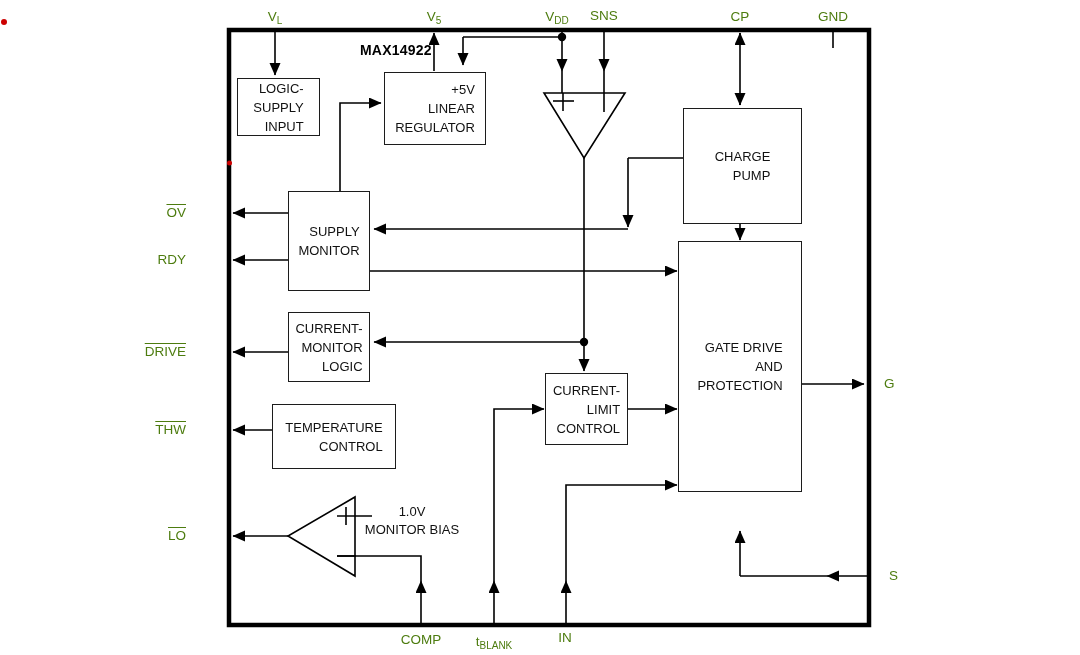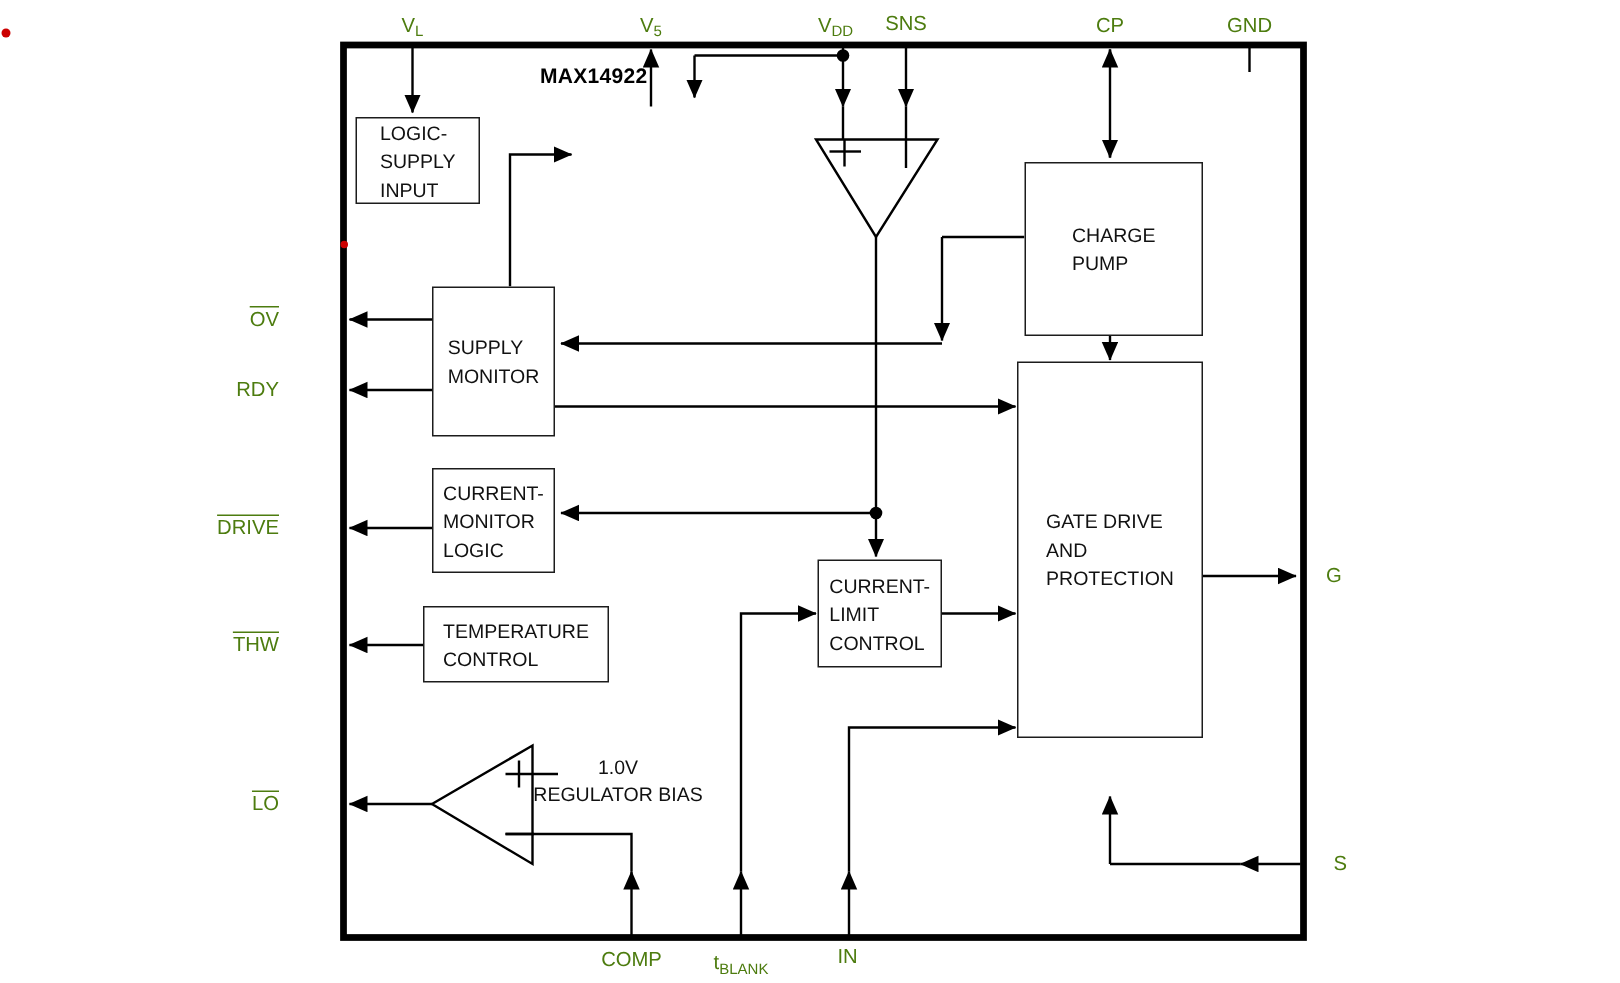--- a/index.html
+++ b/index.html
@@ -4,21 +4,21 @@
 <style>
   html,body{margin:0;padding:0;background:#fff;}
   #canvas{
     position:relative;width:1080px;height:655px;background:#ffffff;overflow:hidden;
     font-family:"Liberation Sans", sans-serif;color:#111;
   }
   #wiring{position:absolute;left:0;top:0;}
   .block{
     position:absolute;border:1.5px solid #1c1c1c;background:#fff;
     display:flex;align-items:center;justify-content:center;
-    text-align:left;white-space:pre-line;
+    text-align:right;white-space:pre-line;
     font-size:13px;line-height:19px;color:#111;box-sizing:border-box;
   }
   .amp-label{
     position:absolute;text-align:center;white-space:pre-line;
     font-size:13px;line-height:19px;color:#111;
   }
   .device-name{
     position:absolute;left:320px;top:42px;
     font-size:14px;font-weight:bold;color:#000;letter-spacing:0.2px;margin-left:40px;
   }
@@ -160,38 +160,41 @@
 
     <circle cx="4" cy="22" r="3" fill="#cc0000"></circle>
     <circle cx="229.5" cy="163" r="2.5" fill="#cc0000"></circle>
   </svg>
 
   <div class="device-name">MAX14922</div>
 
   <div class="block" style="left:237px;top:78px;width:83px;height:58px">LOGIC-
 SUPPLY
 INPUT</div>
+  <div class="block" style="left:384px;top:72px;width:102px;height:73px">+5V
+LINEAR
+REGULATOR</div>
   <div class="block" style="left:683px;top:108px;width:119px;height:116px">CHARGE
 PUMP</div>
   <div class="block" style="left:288px;top:191px;width:82px;height:100px">SUPPLY
 MONITOR</div>
   <div class="block" style="left:288px;top:312px;width:82px;height:70px">CURRENT-
 MONITOR
 LOGIC</div>
-  <div class="block" style="left:282px;top:404px;width:124px;height:51px">TEMPERATURE
+  <div class="block" style="left:272px;top:404px;width:124px;height:65px">TEMPERATURE
 CONTROL</div>
   <div class="block" style="left:545px;top:373px;width:83px;height:72px">CURRENT-
 LIMIT
 CONTROL</div>
   <div class="block" style="left:678px;top:241px;width:124px;height:251px">GATE DRIVE
 AND
 PROTECTION</div>
 
   <div class="amp-label" style="left:350px;top:503px;width:124px;line-height:18px">1.0V
-REGULATOR BIAS</div>
+MONITOR BIAS</div>
 
   <div class="pin top" style="left:275px;top:9px"><span>V</span><span class="sub">L</span></div>
   <div class="pin top" style="left:434px;top:9px"><span>V</span><span class="sub">5</span></div>
   <div class="pin top" style="left:557px;top:9px"><span>V</span><span class="sub">DD</span></div>
   <div class="pin top" style="left:604px;top:8px">SNS</div>
   <div class="pin top" style="left:740px;top:9px">CP</div>
   <div class="pin top" style="left:833px;top:9px">GND</div>
 
   <div class="pin left ovl" style="top:205px">OV</div>
   <div class="pin left" style="top:252px">RDY</div>

